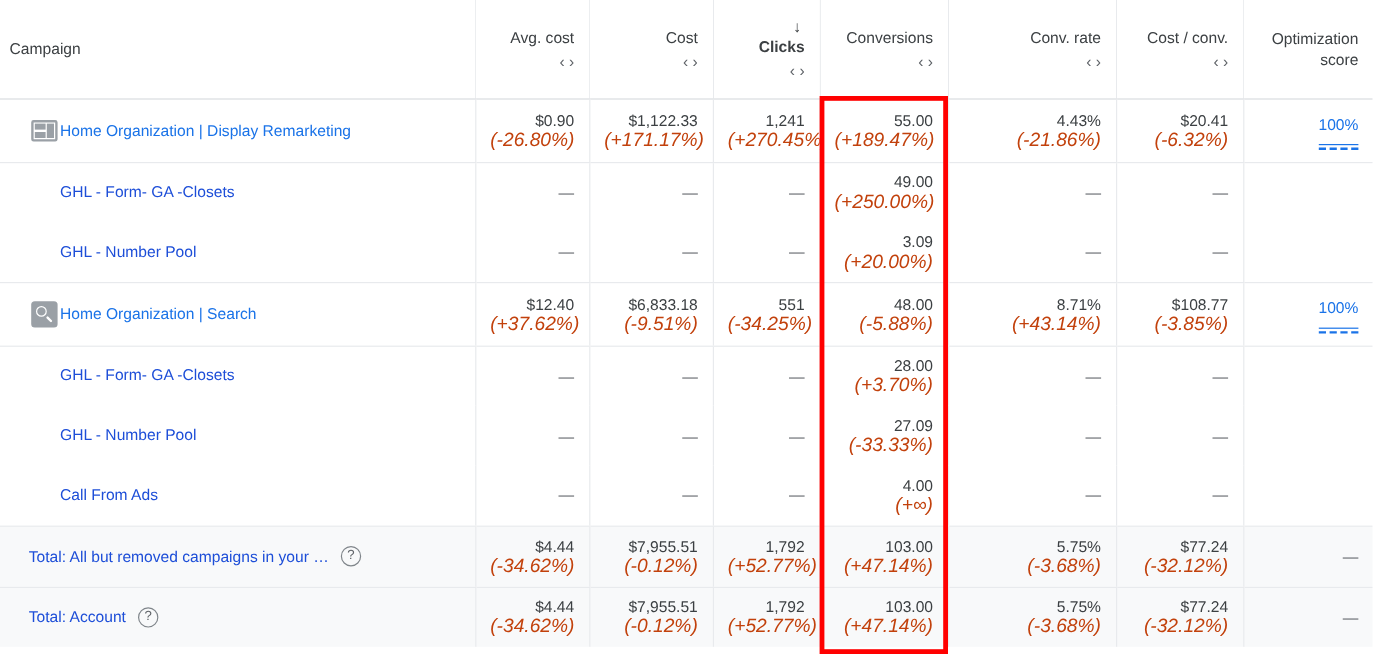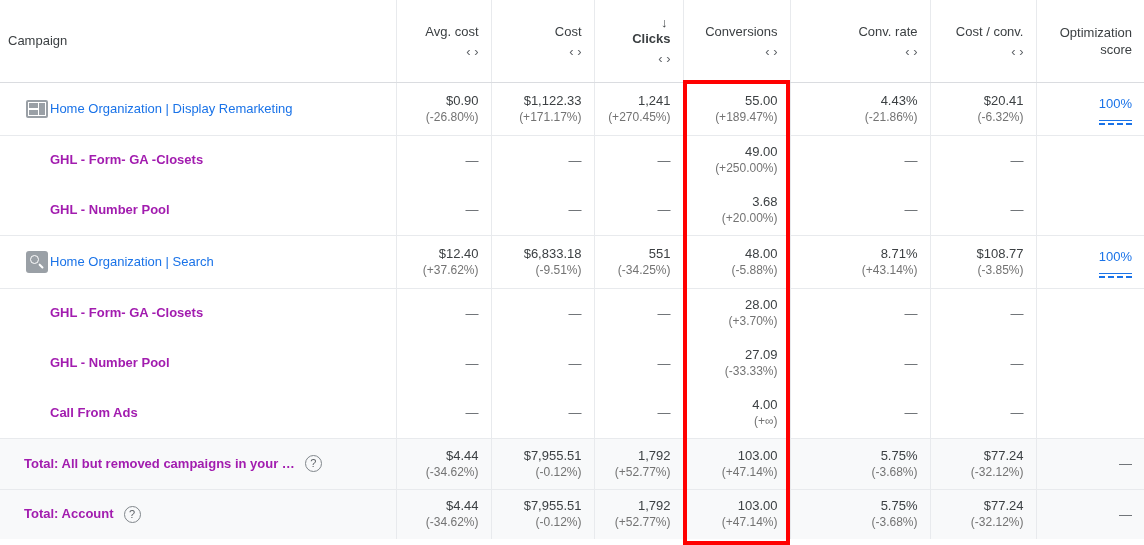--- a/index.html
+++ b/index.html
@@ -68,28 +68,28 @@
   tbody td.left { text-align: left; padding-left: 24px; }
   tbody td.num  { text-align: right; border-left: 1px solid #e8eaed; }
 
   tr.row-main td { height: 53px; border-bottom: 1px solid #e8eaed; }
   tr.row-sub  td { height: 50px; border-bottom: none; }
   tr.row-sub-last td { border-bottom: 1px solid #e8eaed; }
   tr.row-total td { height: 51px; background: #f8f9fa; border-bottom: 1px solid #e8eaed; }
   tr.row-total-last td { height: 50px; background: #f8f9fa; border-bottom: none; }
 
   .cell-val { display:block; line-height: 17px; color:#3c4043; }
-  .cell-delta { display:block; line-height: 17px; color:#737373; font-size: 12px; }
+  .cell-delta { display:block; line-height: 17px; color:#c2410c; font-size: 16px; font-style: italic; }
   .dash { color:#5f6368; }
 
   
   .camp { display:flex; align-items:center; }
   .camp-icon { flex: 0 0 auto; width: 26px; height: 22px; display:flex; align-items:center; justify-content:center; }
   .camp-name-link { color:#1a73e8; text-decoration:none; line-height: 18px; display:block; }
-  .camp-name-plain { color:#a21caf; line-height: 18px; display:block;font-weight:bold; }
+  .camp-name-plain { color:#1d4ed8; line-height: 18px; display:block; }
   .sub-name { padding-left: 0px; }
 
   
   .icon-display { width:22px; height:18px; border:2px solid #9aa0a6; border-radius:2px; position:relative; background:#fff; }
   .icon-display::before{ content:""; position:absolute; left:1px; top:1px; width:9px; height:5px; background:#9aa0a6; }
   .icon-display::after { content:""; position:absolute; left:1px; top:8px; width:9px; height:5px; background:#9aa0a6; }
   .icon-display .pane-r { position:absolute; right:1px; top:1px; width:6px; height:12px; background:#9aa0a6; }
 
   
   .icon-search { width:22px; height:22px; border-radius:3px; background:#9aa0a6; position:relative; }
@@ -265,21 +265,21 @@
           <td class="num">
             <span class="cell-val dash">—</span>
           </td>
           <td class="num">
             <span class="cell-val dash">—</span>
           </td>
           <td class="num">
             <span class="cell-val dash">—</span>
           </td>
           <td class="num">
-            <span class="cell-val">3.68</span>
+            <span class="cell-val">3.09</span>
             <span class="cell-delta">(+20.00%)</span>
           </td>
           <td class="num">
             <span class="cell-val dash">—</span>
           </td>
           <td class="num">
             <span class="cell-val dash">—</span>
           </td>
           <td class="num"></td>
         </tr>

